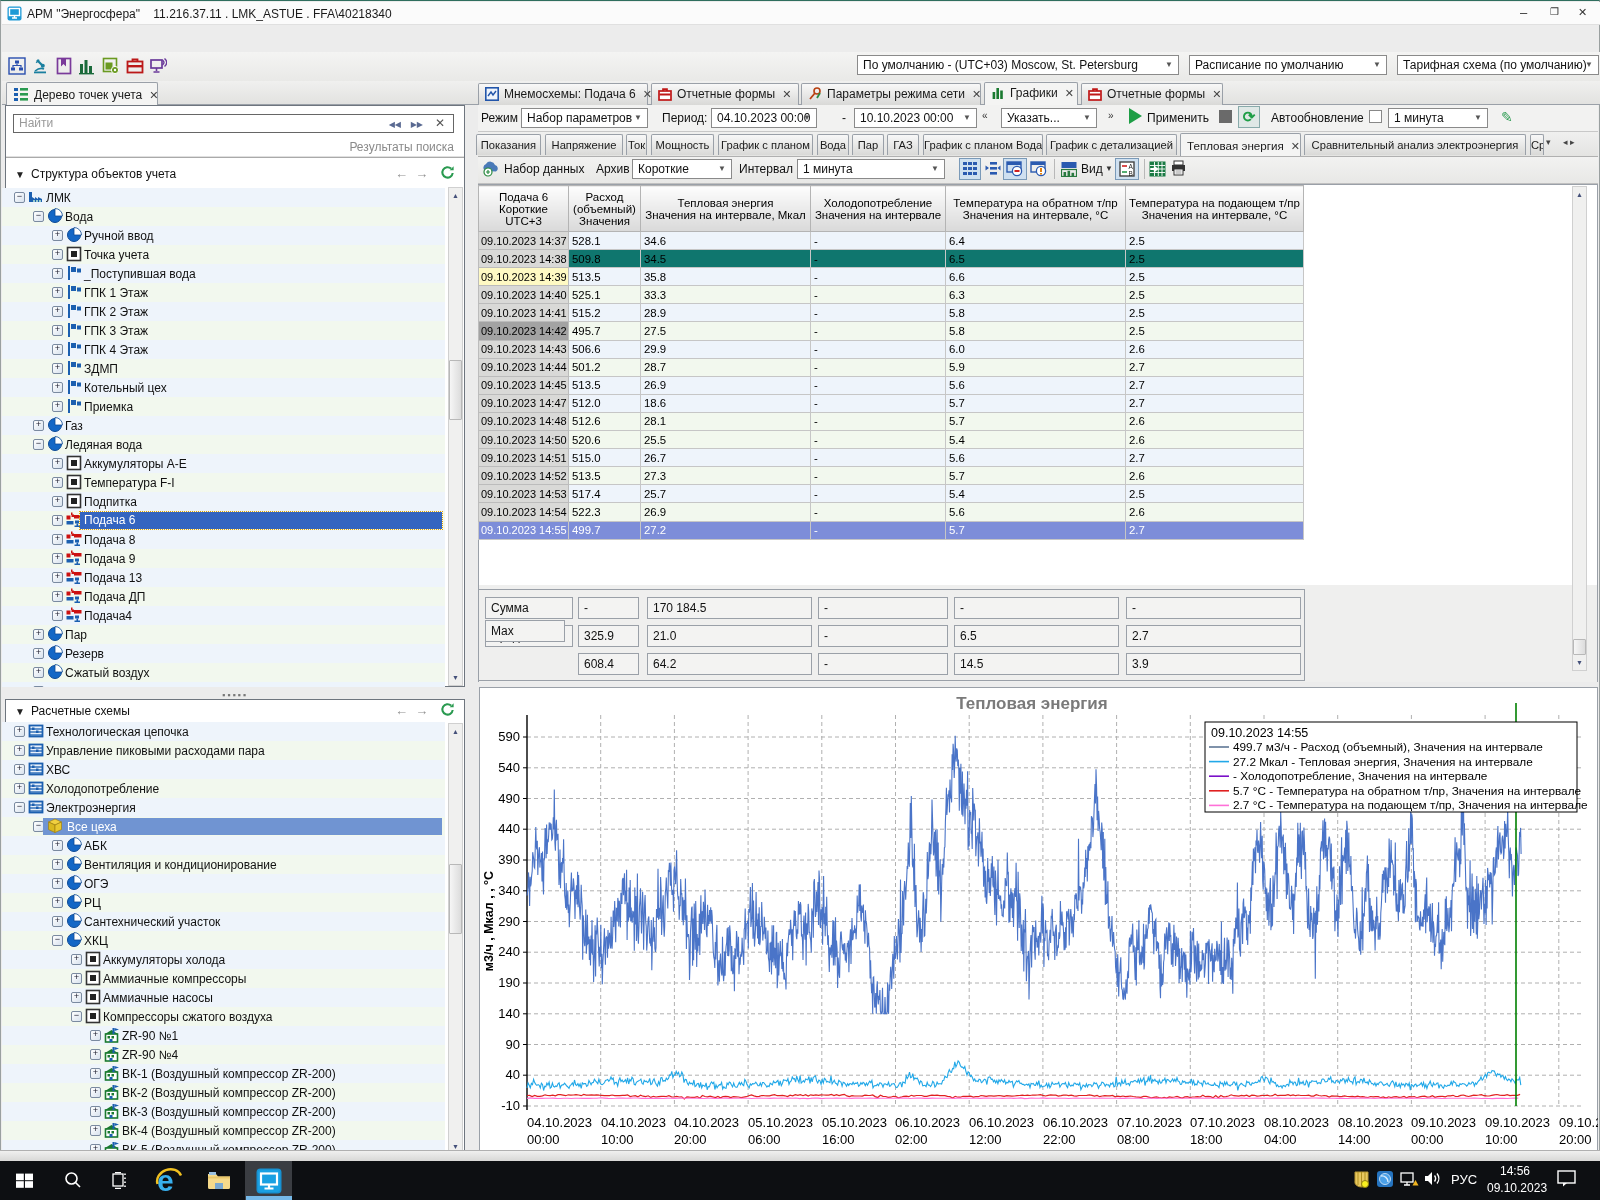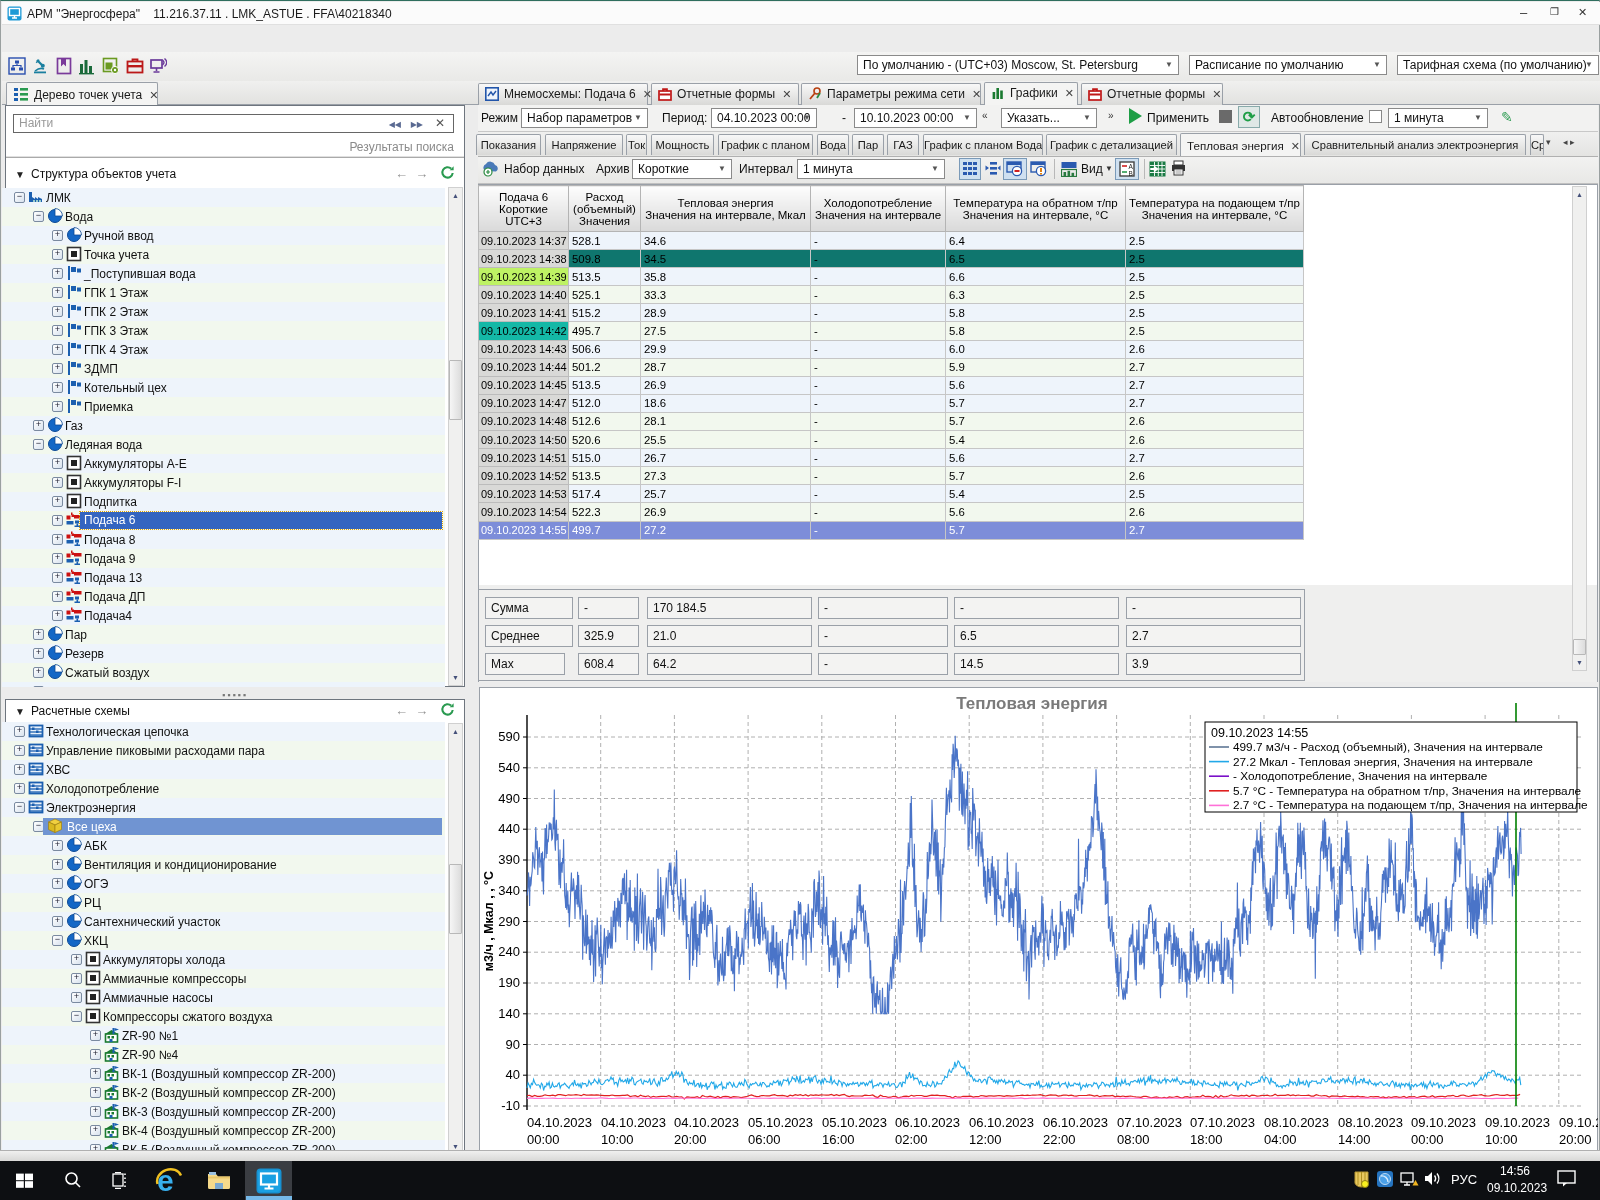--- a/index.html
+++ b/index.html
@@ -267,21 +267,21 @@
           <rect x="5" y="5" width="6" height="6" fill="#222"></rect>
         </svg></span>
       <span class="tlabel" style="left:82px">Аккумуляторы А-Е</span>
     </div>
     <div class="trow" style="top:472px;width:443px;background:#f2f8ee">
       <span class="exp" style="left:50px">+</span>
       <span class="ticon" style="left:64px"><svg width="16" height="16" viewBox="0 0 16 16">
           <rect x="1.5" y="1.5" width="13" height="13" fill="#fff" stroke="#333" stroke-width="1.6"></rect>
           <rect x="5" y="5" width="6" height="6" fill="#222"></rect>
         </svg></span>
-      <span class="tlabel" style="left:82px">Аккумуляторы F-I</span>
+      <span class="tlabel" style="left:82px">Температура F-I</span>
     </div>
     <div class="trow" style="top:491px;width:443px;background:#eef4fb">
       <span class="exp" style="left:50px">+</span>
       <span class="ticon" style="left:64px"><svg width="16" height="16" viewBox="0 0 16 16">
           <rect x="1.5" y="1.5" width="13" height="13" fill="#fff" stroke="#333" stroke-width="1.6"></rect>
           <rect x="5" y="5" width="6" height="6" fill="#222"></rect>
         </svg></span>
       <span class="tlabel" style="left:82px">Подпитка</span>
     </div>
     <div class="trow" style="top:510px;width:443px;background:#f2f8ee">
@@ -802,21 +802,21 @@
         </tr>
         <tr style="background:#0f766e">
           <td style="background:#d9d9d7;border-color:#bcbcbc">09.10.2023 14:38</td>
           <td>509.8</td>
           <td>34.5</td>
           <td>-</td>
           <td>6.5</td>
           <td>2.5</td>
         </tr>
         <tr style="background:#eef4fb">
-          <td style="background:#bef264;border-color:#bcbcbc">09.10.2023 14:39</td>
+          <td style="background:#fef9c3;border-color:#bcbcbc">09.10.2023 14:39</td>
           <td>513.5</td>
           <td>35.8</td>
           <td>-</td>
           <td>6.6</td>
           <td>2.5</td>
         </tr>
         <tr style="background:#f2f8ee">
           <td style="background:#d9d9d7;border-color:#bcbcbc">09.10.2023 14:40</td>
           <td>525.1</td>
           <td>33.3</td>
@@ -826,21 +826,21 @@
         </tr>
         <tr style="background:#eef4fb">
           <td style="background:#d9d9d7;border-color:#bcbcbc">09.10.2023 14:41</td>
           <td>515.2</td>
           <td>28.9</td>
           <td>-</td>
           <td>5.8</td>
           <td>2.5</td>
         </tr>
         <tr style="background:#f2f8ee">
-          <td style="background:#14b8a6;border-color:#bcbcbc">09.10.2023 14:42</td>
+          <td style="background:#a3a3a3;border-color:#bcbcbc">09.10.2023 14:42</td>
           <td>495.7</td>
           <td>27.5</td>
           <td>-</td>
           <td>5.8</td>
           <td>2.5</td>
         </tr>
         <tr style="background:#eef4fb">
           <td style="background:#d9d9d7;border-color:#bcbcbc">09.10.2023 14:43</td>
           <td>506.6</td>
           <td>29.9</td>
@@ -941,21 +941,21 @@
     <div class="sumbox" style="left:646px;top:596px;width:165px">170 184.5</div>
     <div class="sumbox" style="left:817px;top:596px;width:130px">-</div>
     <div class="sumbox" style="left:953px;top:596px;width:165px">-</div>
     <div class="sumbox" style="left:1125px;top:596px;width:175px">-</div>
     <div class="sumbox" style="left:484px;top:624px;width:88px">Среднее</div>
     <div class="sumbox" style="left:577px;top:624px;width:61px">325.9</div>
     <div class="sumbox" style="left:646px;top:624px;width:165px">21.0</div>
     <div class="sumbox" style="left:817px;top:624px;width:130px">-</div>
     <div class="sumbox" style="left:953px;top:624px;width:165px">6.5</div>
     <div class="sumbox" style="left:1125px;top:624px;width:175px">2.7</div>
-    <div class="sumbox" style="left:484px;top:652px;width:80px">Max</div>
+    <div class="sumbox" style="left:484px;top:619px;width:80px">Max</div>
     <div class="sumbox" style="left:577px;top:652px;width:61px">608.4</div>
     <div class="sumbox" style="left:646px;top:652px;width:165px">64.2</div>
     <div class="sumbox" style="left:817px;top:652px;width:130px">-</div>
     <div class="sumbox" style="left:953px;top:652px;width:165px">14.5</div>
     <div class="sumbox" style="left:1125px;top:652px;width:175px">3.9</div>
     <div class="abs" style="left:477px;top:681px;width:1120px;height:8px;background:#ececec;text-align:center"><span class="dots5" style="line-height:6px">▪▪▪▪▪</span></div>
     <svg class="abs" style="left:478px;top:686px" width="1119" height="467" viewBox="0 0 1119 467" font-family="Liberation Sans, sans-serif">
       <rect x="0.5" y="0.5" width="1118" height="464" fill="#fff" stroke="#9aa0a8"></rect>
       <text x="553" y="22" font-size="17" font-weight="bold" fill="#7a7a7a" text-anchor="middle">Тепловая энергия</text>
       <line x1="48" y1="50.0" x2="1105" y2="50.0" stroke="#b0b0b0" stroke-width="1" stroke-dasharray="4,3"></line>

